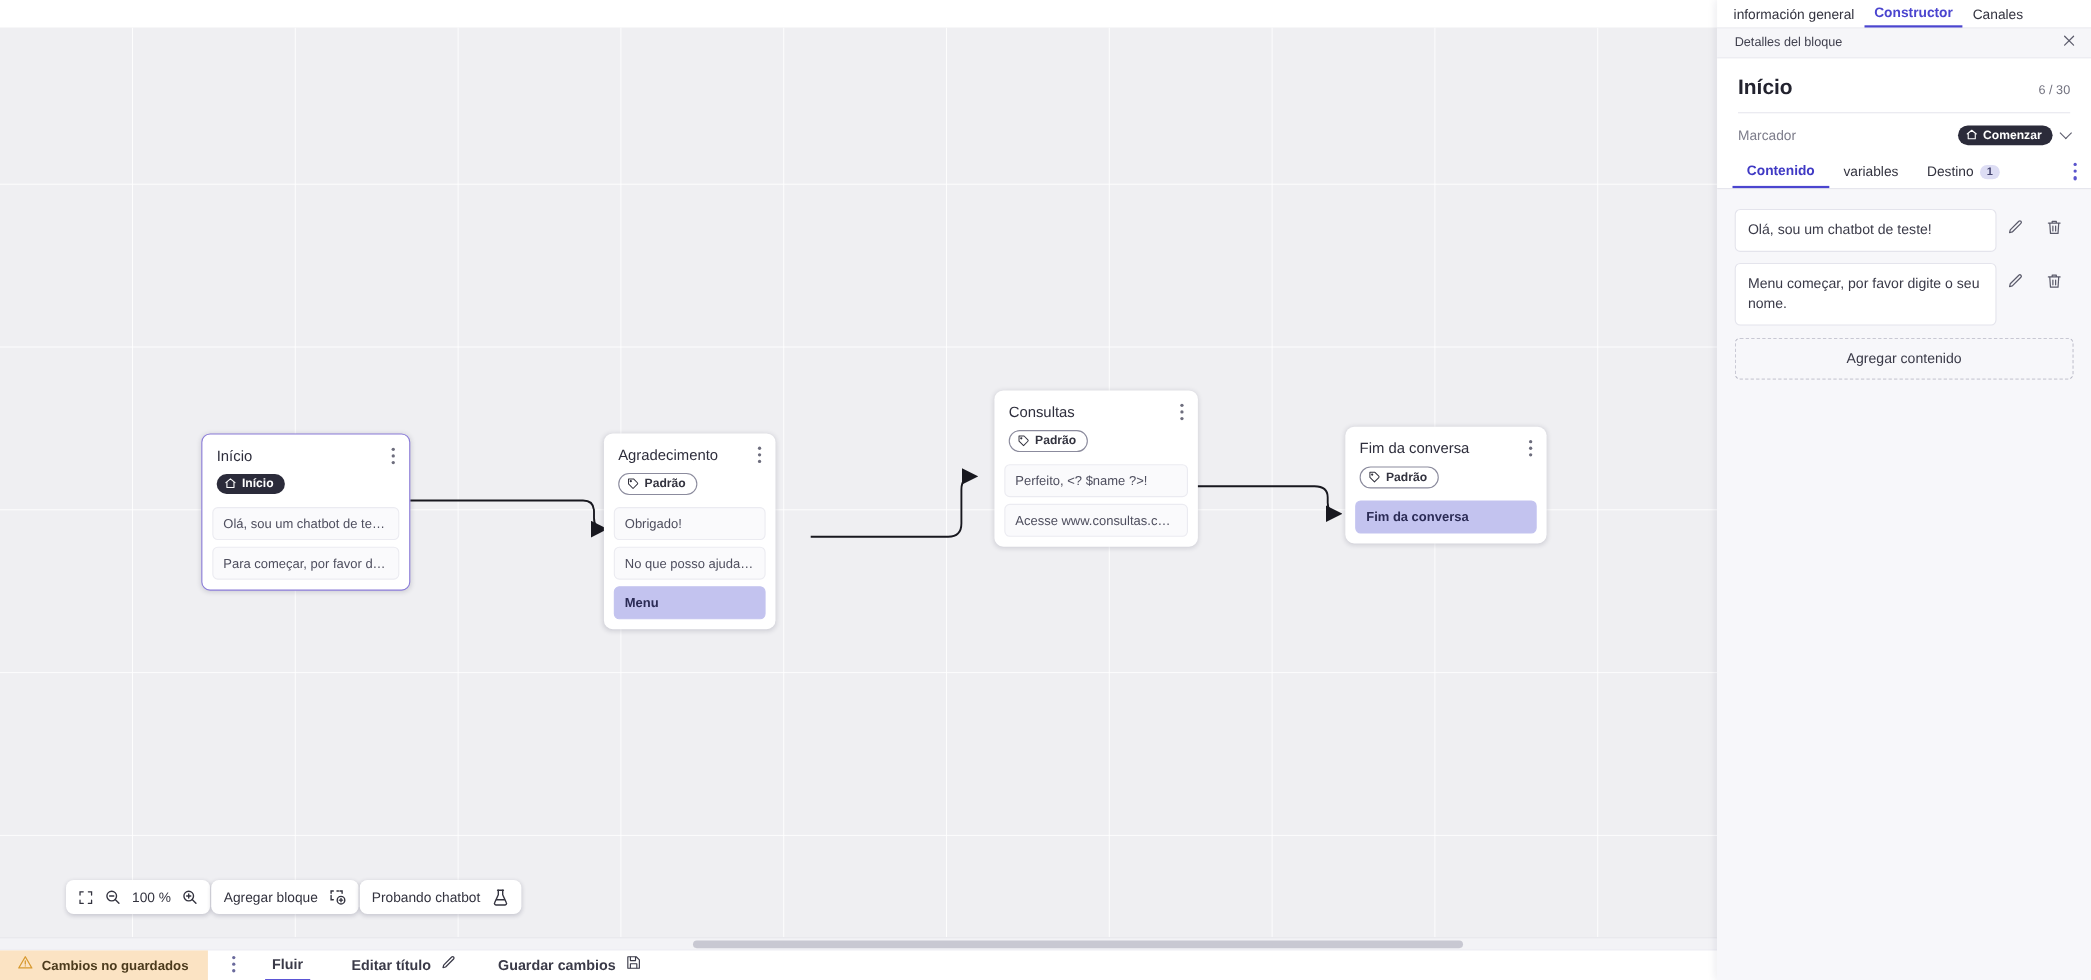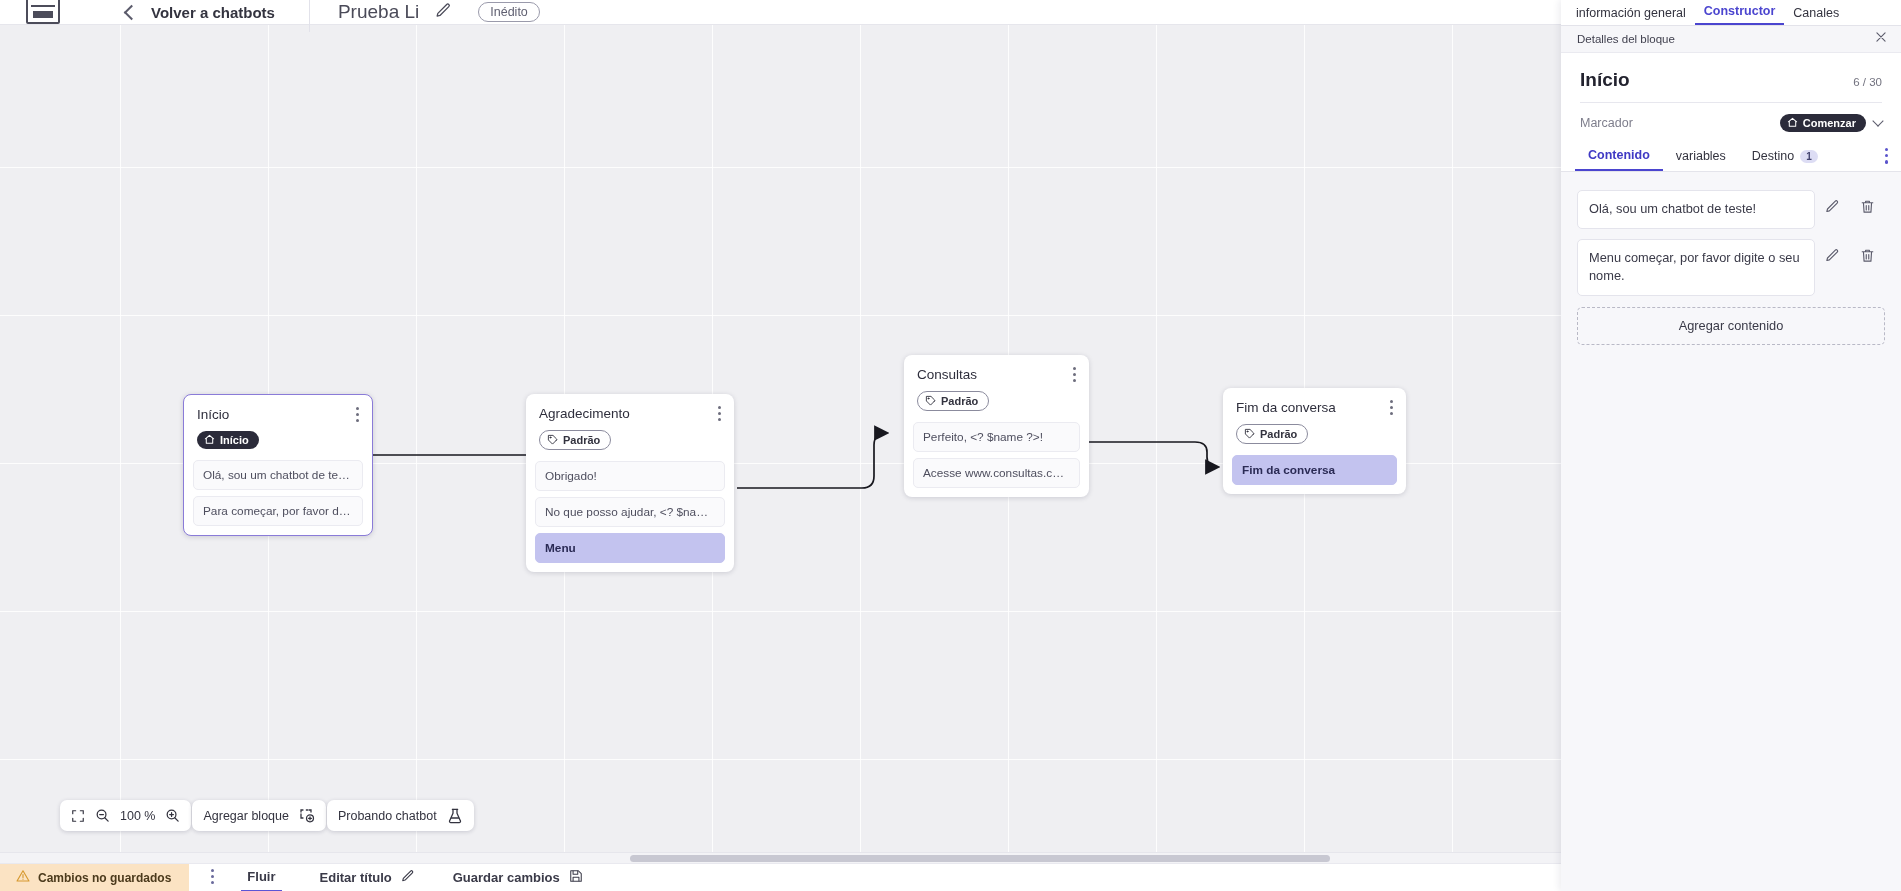--- a/index.html
+++ b/index.html
@@ -217,33 +217,20 @@
     margin-top: 11px; border: 1.4px dashed #b9b9c6; border-radius: 5px;
     height: 38px; display: flex; align-items: center; justify-content: center;
     font-size: 12.8px; color: #3a3a48; cursor: pointer; background: transparent;
   }
 </style>
 </head>
 <body>
 
 <div id="app">
 
-  <div class="topbar">
-    <div class="logo-box"></div>
-    <div class="back-chevron"></div>
-    <div class="back-label">Volver a chatbots</div>
-    <div class="hdr-divider"></div>
-    <div class="bot-title">Prueba Li</div>
-    <span class="pencil-ic">
-      <svg width="17" height="17" viewBox="0 0 24 24" fill="none" stroke="#4a4a58" stroke-width="1.8" stroke-linecap="round" stroke-linejoin="round">
-          <path d="M16.5 3.5a2.12 2.12 0 0 1 3 3L7 19l-4 1 1-4Z"></path>
-        </svg>
-    </span>
-    <div class="badge-pill">Inédito</div>
-  </div>
 
   <div class="canvas">
     <div class="grid"></div>
 
     <svg class="edges">
       <defs>
         <marker id="ar" markerWidth="9" markerHeight="9" refX="7" refY="4.5" orient="auto">
           <path d="M0,0 L9,4.5 L0,9 Z" fill="#18181f"></path>
         </marker>
       </defs>
@@ -270,21 +257,21 @@
             </svg>
           <span>Início</span>
         </span>
       </div>
       <div class="node-body">
         <div class="chip">Olá, sou um chatbot de teste!</div>
         <div class="chip">Para começar, por favor digite o ...</div>
       </div>
     </div>
 
-    <div class="node" style="left:526px; top:369px; width:208px;">
+    <div class="node" style="left:549px; top:369px; width:156px;">
       <div class="node-head">
         <div class="node-title">Agradecimento</div>
         <div class="kebab">
             <i></i>
             <i></i>
             <i></i>
           </div>
         <span class="tag outline">
           <svg width="11" height="11" viewBox="0 0 24 24" fill="none" stroke="#33333f" stroke-width="2" stroke-linecap="round" stroke-linejoin="round">
               <path d="M20.6 13.4 12 22l-9-9V3h10l7.6 7.6a2 2 0 0 1 0 2.8Z"></path>

